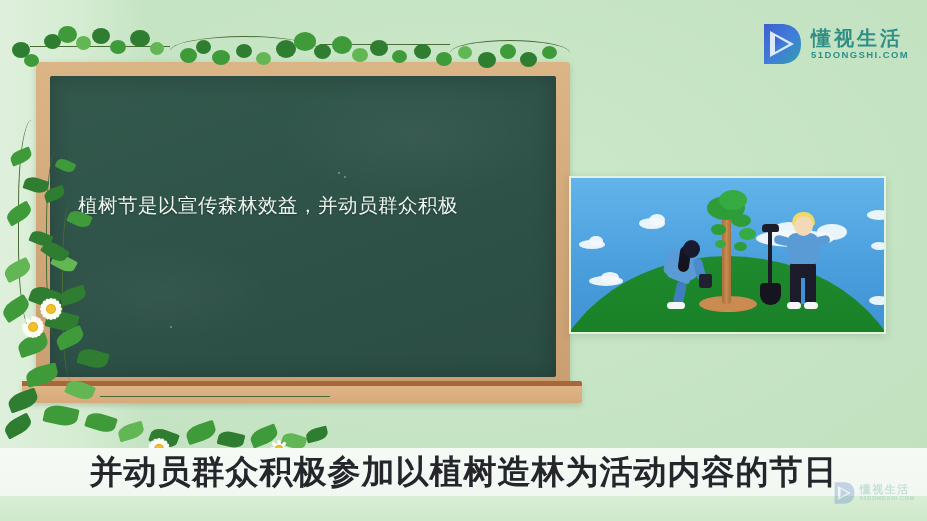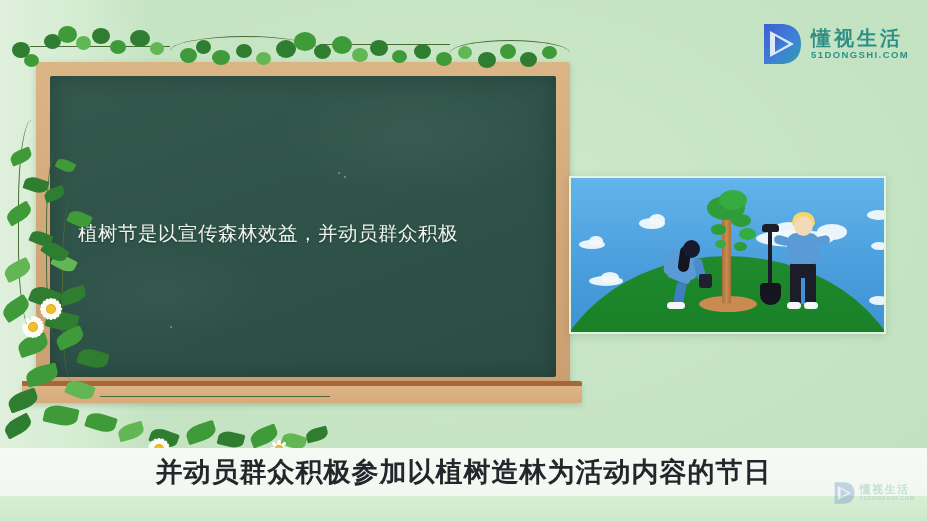--- a/index.html
+++ b/index.html
@@ -63,21 +63,21 @@
 
   
   .board-text{
     position:absolute; left:78px; top:190px; width:470px;
     color:#eef5ee;
     font-size:19.5px; line-height:32px;
     letter-spacing:.5px;
     text-shadow:0 1px 2px rgba(0,0,0,.35);
     font-family:"DejaVu Sans","Liberation Sans",sans-serif;
   }
-  .board-text div{ white-space:nowrap;margin-top:28px; }
+  .board-text div{ white-space:nowrap; }
 
   
   .inset{
     position:absolute; left:569px; top:176px; width:317px; height:158px;
     border:2px solid #e3f3e1;
     box-shadow:0 2px 8px rgba(50,80,50,.18);
     overflow:hidden;
     background:#4ea3e0;
   }
   .sky{ position:absolute; inset:0;
@@ -172,21 +172,21 @@
     position:absolute; left:0; top:448px; width:927px; height:48px;
     background:linear-gradient(180deg,#f5faf4 0%, #f2f8f1 100%);
   }
   .subtitle-bar::after{
     content:""; position:absolute; left:0; right:0; bottom:-2px; height:2px;
     background:#dfeedd;
   }
   .subtitle-text{
     position:absolute; left:0; top:452px; width:927px;
     text-align:center;
-    font-size:27px; font-weight:700; color:#24262b;
+    font-size:33px; font-weight:700; color:#24262b;
     letter-spacing:1px; line-height:40px;
     font-family:"DejaVu Sans","Liberation Sans",sans-serif;
   }
   .bottom-strip{
     position:absolute; left:0; top:496px; width:927px; height:25px;
     background:linear-gradient(180deg,#d8eed5 0%, #cfe9cc 100%);
   }
 
   
   .watermark{ position:absolute; right:12px; top:481px; display:flex;

